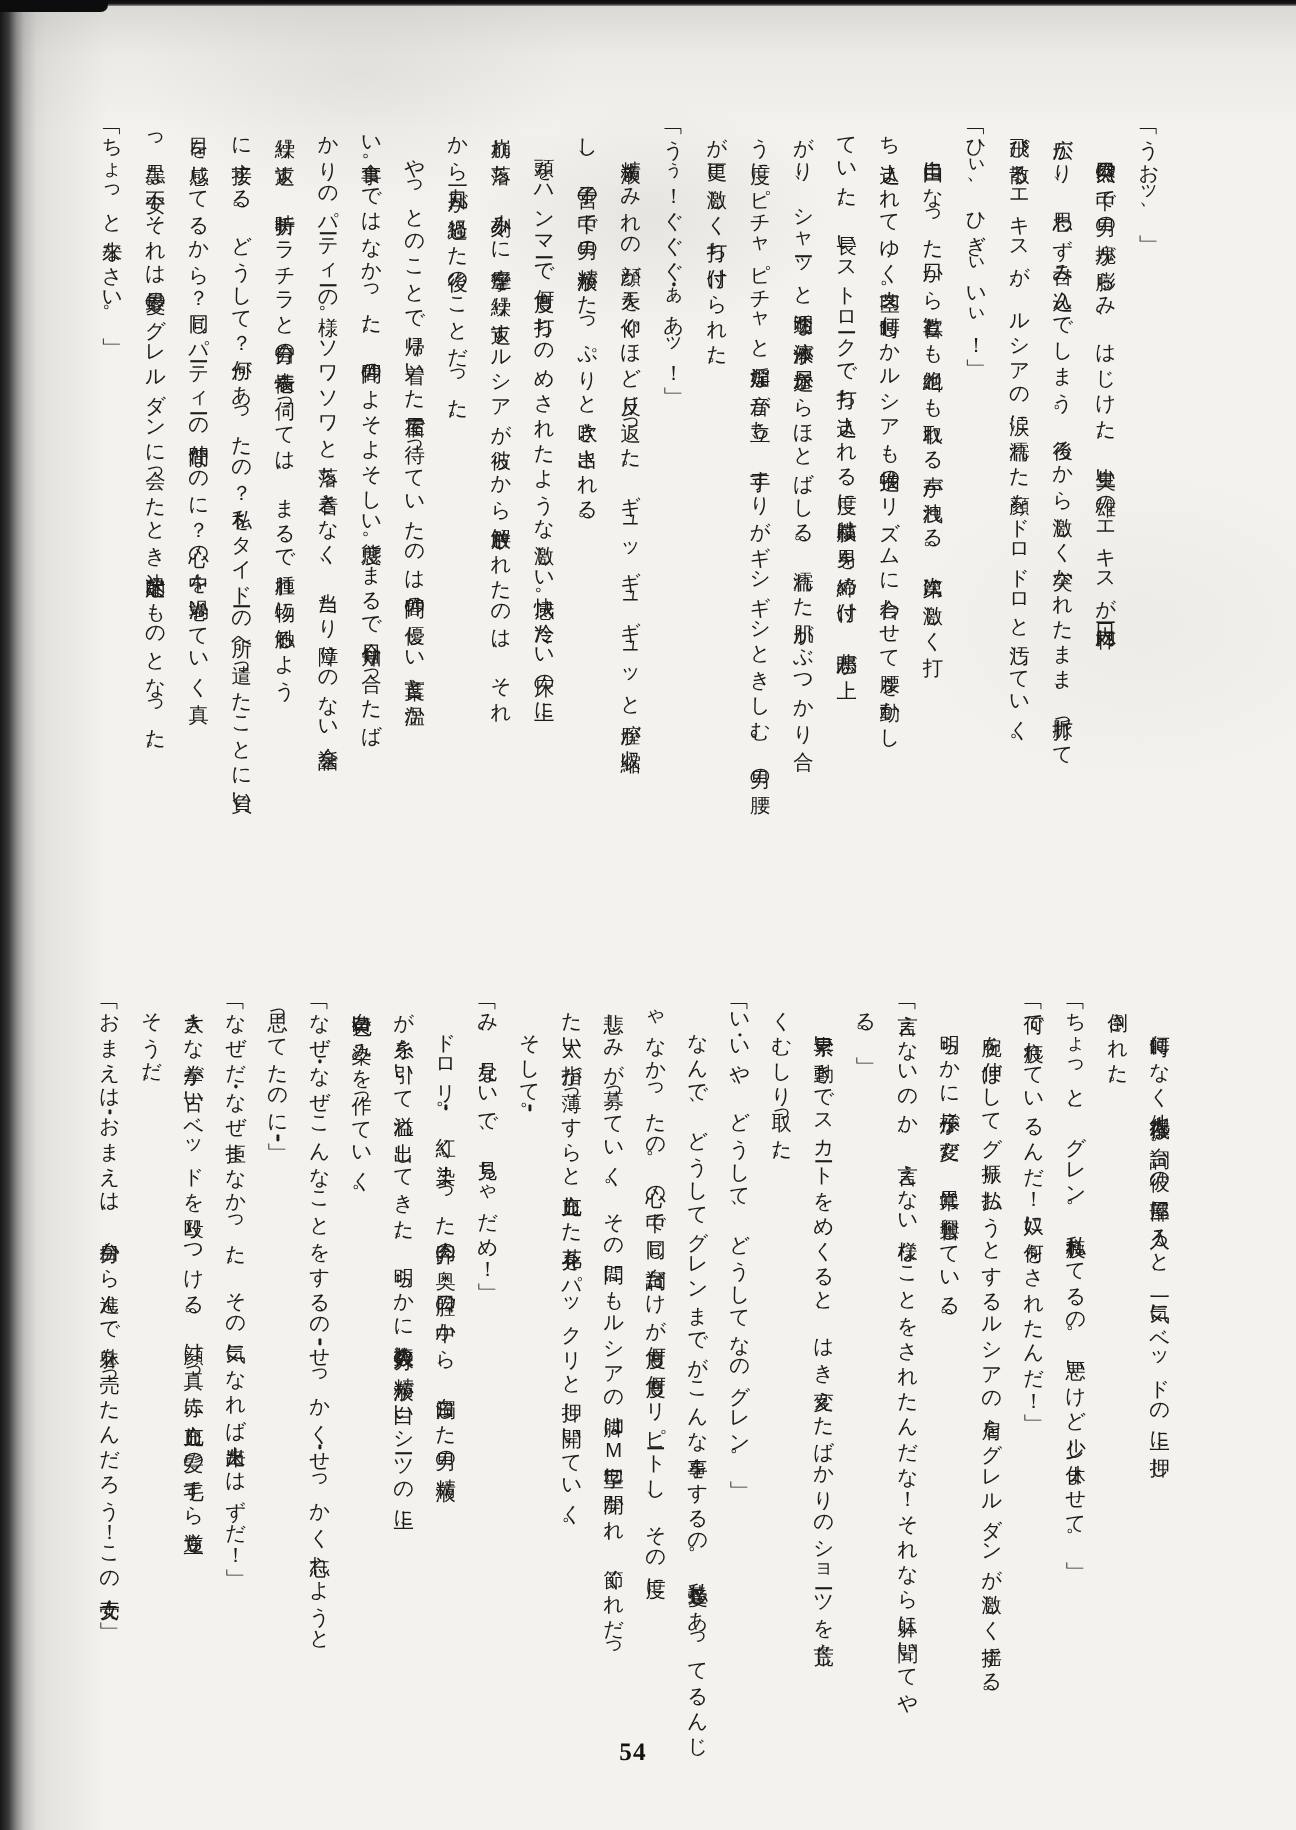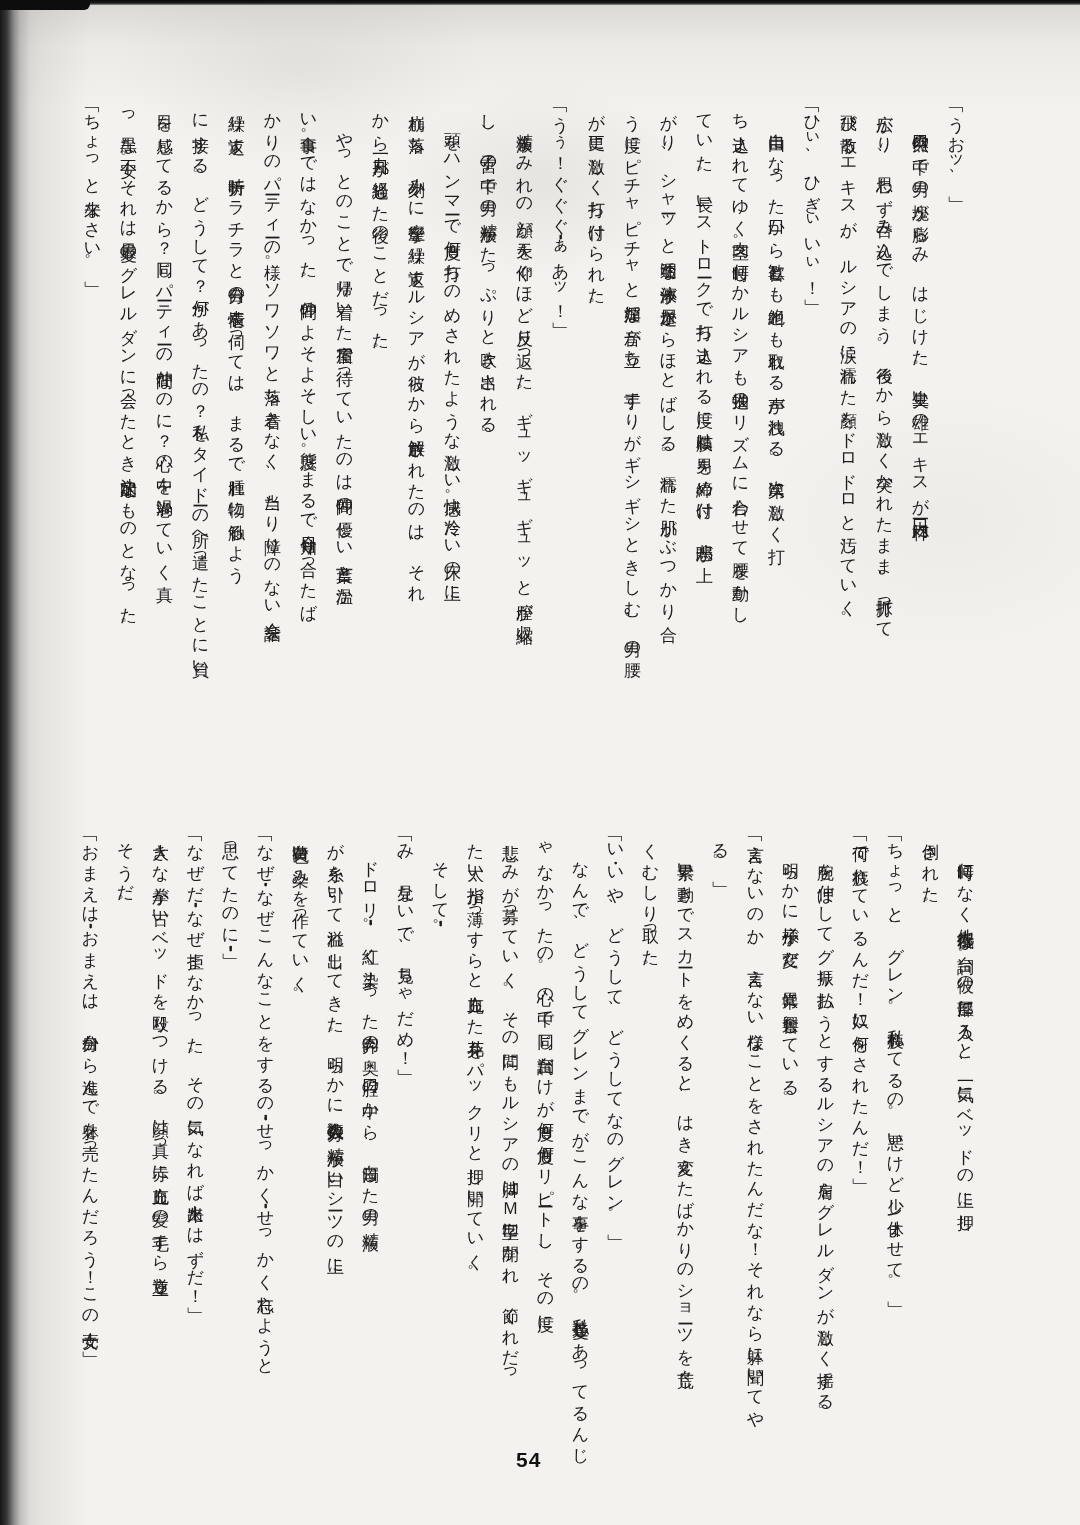--- a/index.html
+++ b/index.html
@@ -61,21 +61,21 @@
     line-height:36px;
   }
   #bottom-block{
     left:73px; top:831px; width:910px; height:660px;
     line-height:35px;
   }
   .pagenum{
     position:absolute;left:516px;top:1448px;
     font-size:21px;font-weight:bold;color:#121210;
     letter-spacing:1px;
-    font-family:Liberation Sans, sans-serif;
+    font-family:Liberation Serif, serif;
   }
 </style>
 </head>
 <body>
 
 <div class="paper">
   <div class="paper-shade-top"></div>
   <div class="paper-shade-left"></div>
   <div class="paper-mottle"></div>
 

